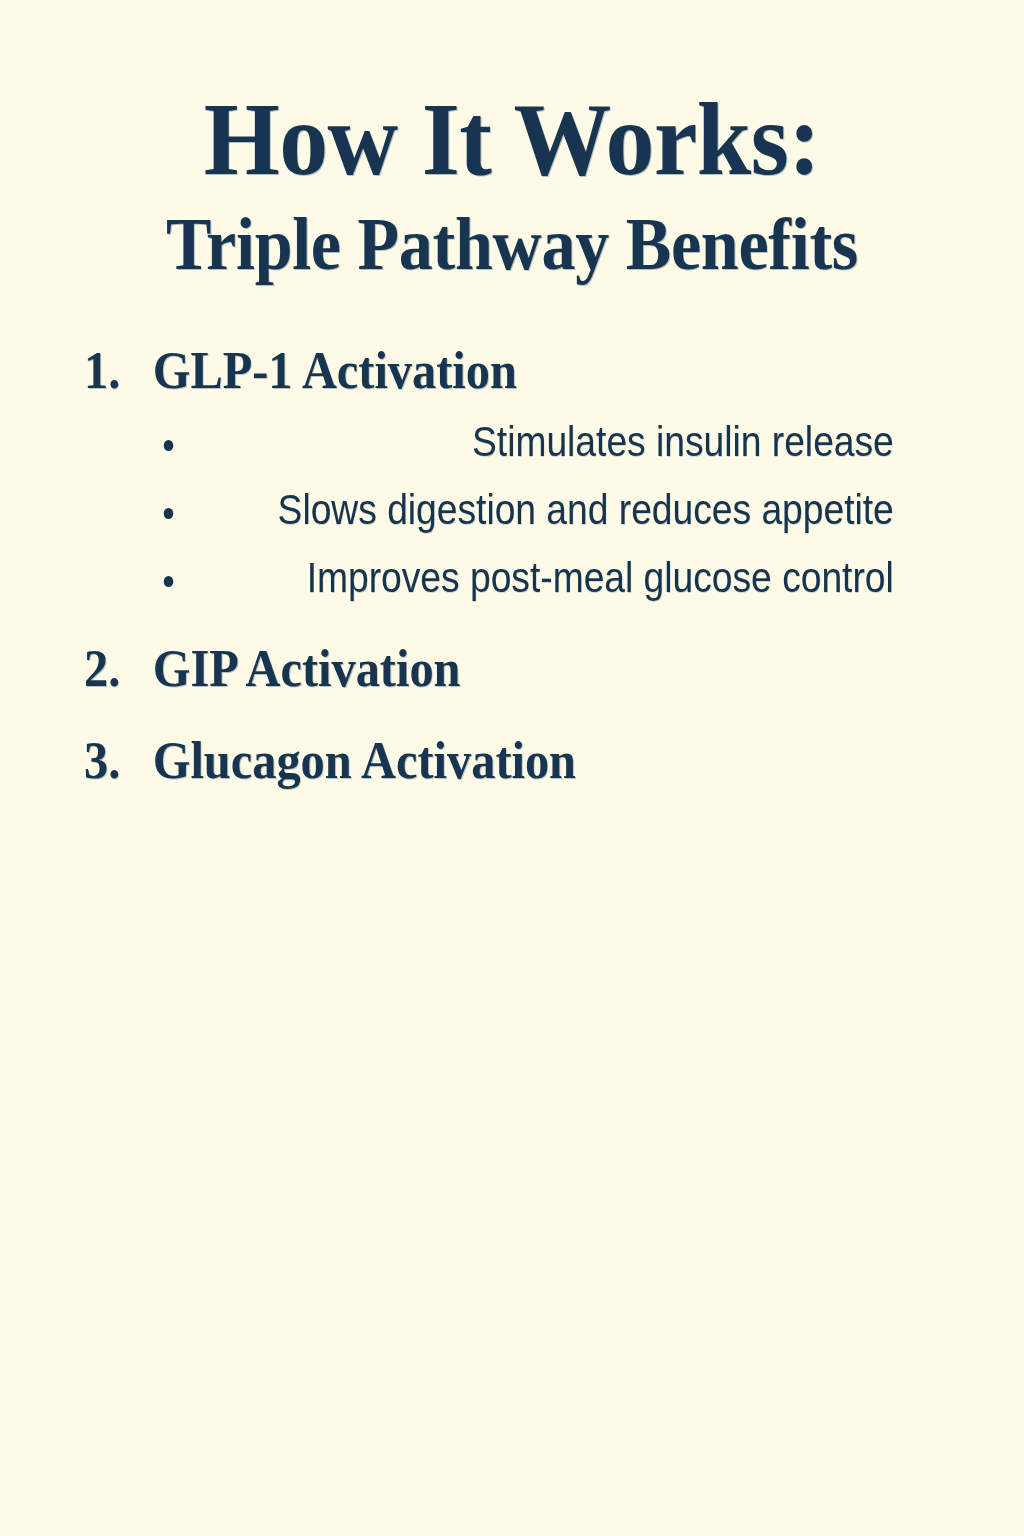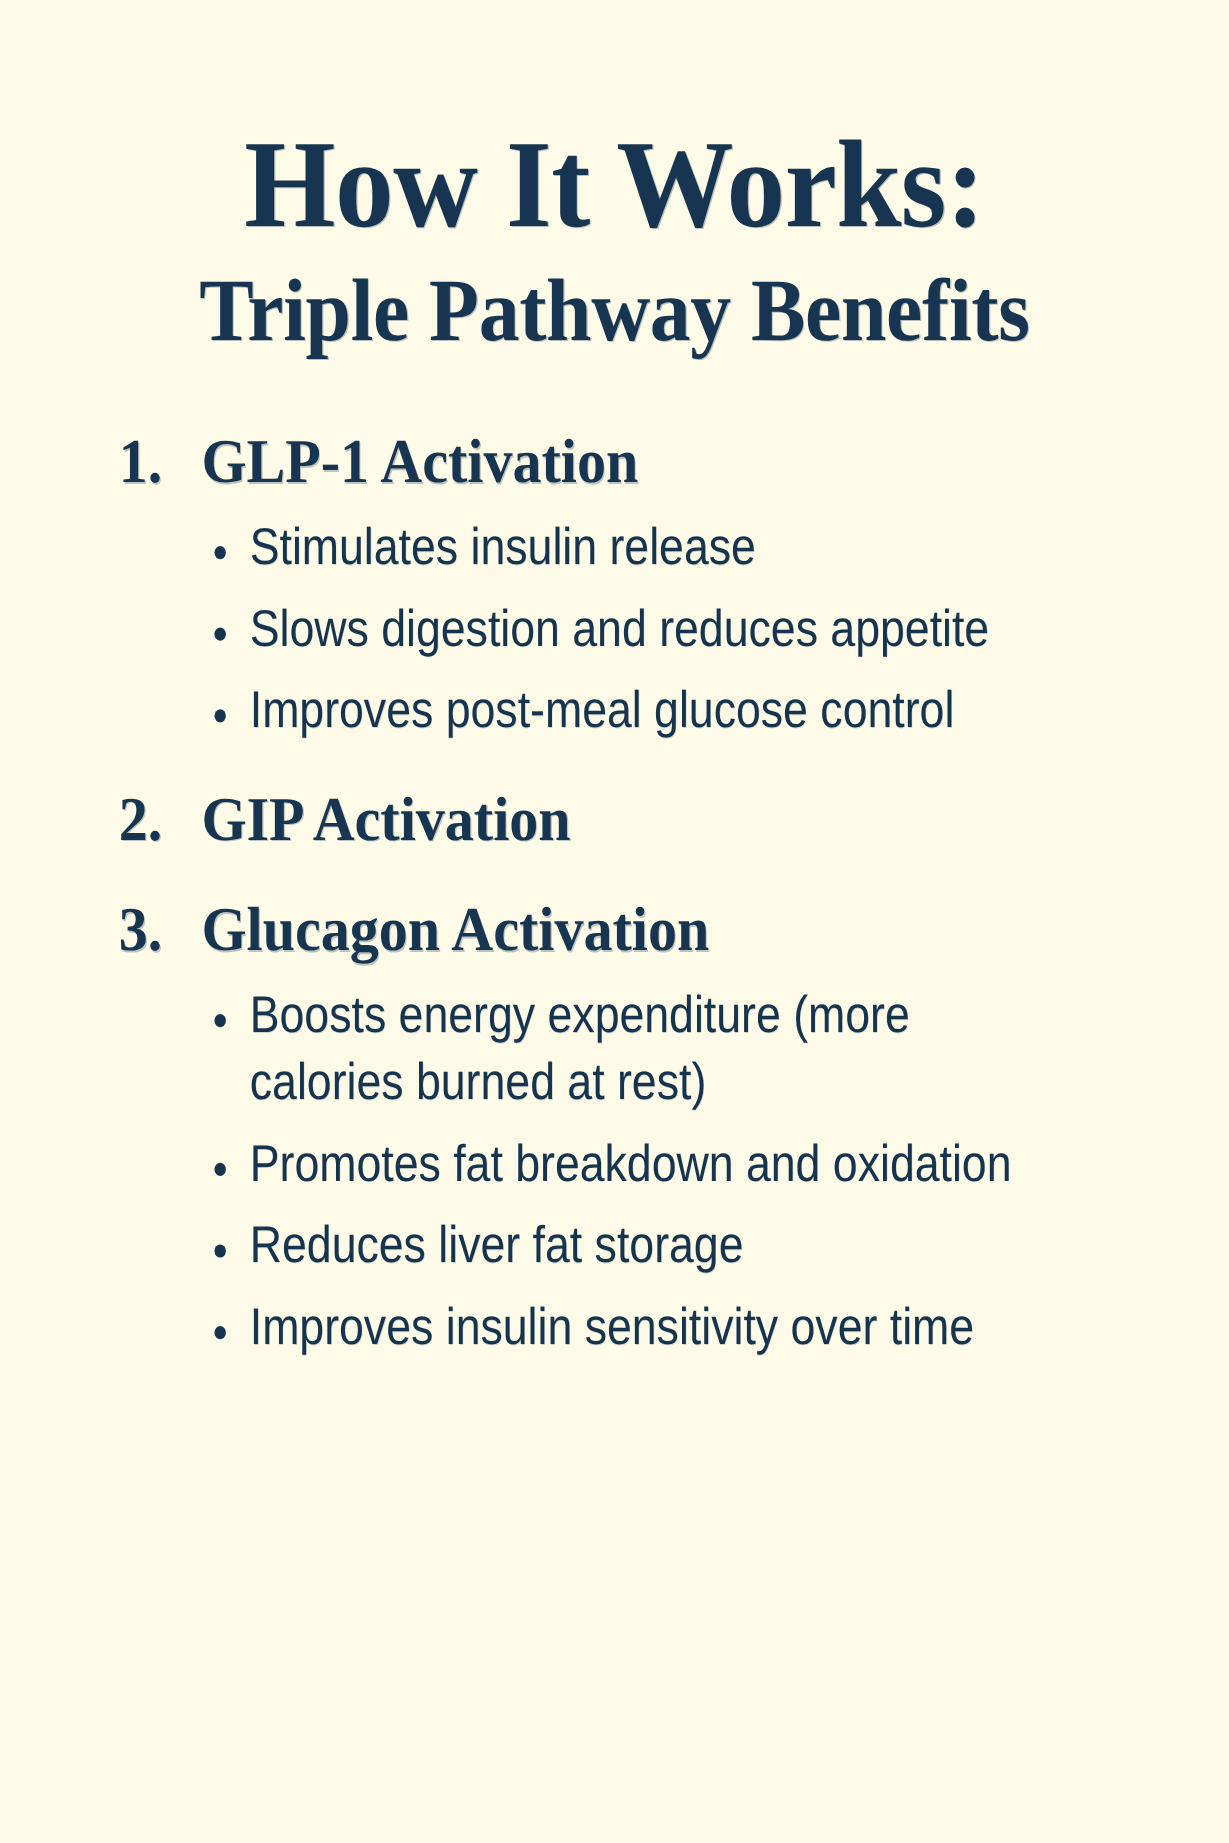--- a/index.html
+++ b/index.html
@@ -13,21 +13,21 @@
     font-family: "Liberation Sans", sans-serif;
     overflow: hidden;
   }
 
   .poster {
     position: relative;
     width: 1024px;
     height: 1536px;
     background: #FDFBE8;
     box-sizing: border-box;
-    padding: 15px;
+    padding: 0;
   }
 
   
   .title-block {
     text-align: center;
     padding-top: 86px;
   }
 
   .title-main {
     font-family: "Liberation Serif", "DejaVu Serif", serif;
@@ -89,20 +89,21 @@
 
   .section-title {
     font-family: "Liberation Serif", "DejaVu Serif", serif;
     font-weight: 700;
   }
 
   .bullets {
     list-style: none;
     margin: 14px 0 0 0;
     padding: 0 0 0 78px;
+    text-align: right;
   }
 
   .bullet {
     position: relative;
     font-family: "Liberation Sans", "DejaVu Sans", sans-serif;
     font-weight: 400;
     font-size: 43px;
     line-height: 1.30;
     color: #17344F;
     padding-left: 36px;
@@ -154,22 +155,16 @@
         <span class="section-num">2.</span>
         <span class="section-title">GIP Activation</span>
       </div>
     </div>
 
     <div class="section">
       <div class="section-head">
         <span class="section-num">3.</span>
         <span class="section-title">Glucagon Activation</span>
       </div>
-      <ul class="bullets">
-        <li class="bullet">Boosts energy expenditure (more calories burned at rest)</li>
-        <li class="bullet">Promotes fat breakdown and oxidation</li>
-        <li class="bullet">Reduces liver fat storage</li>
-        <li class="bullet">Improves insulin sensitivity over time</li>
-      </ul>
     </div>
 
   </div>
 </div>
 
 </body></html>

